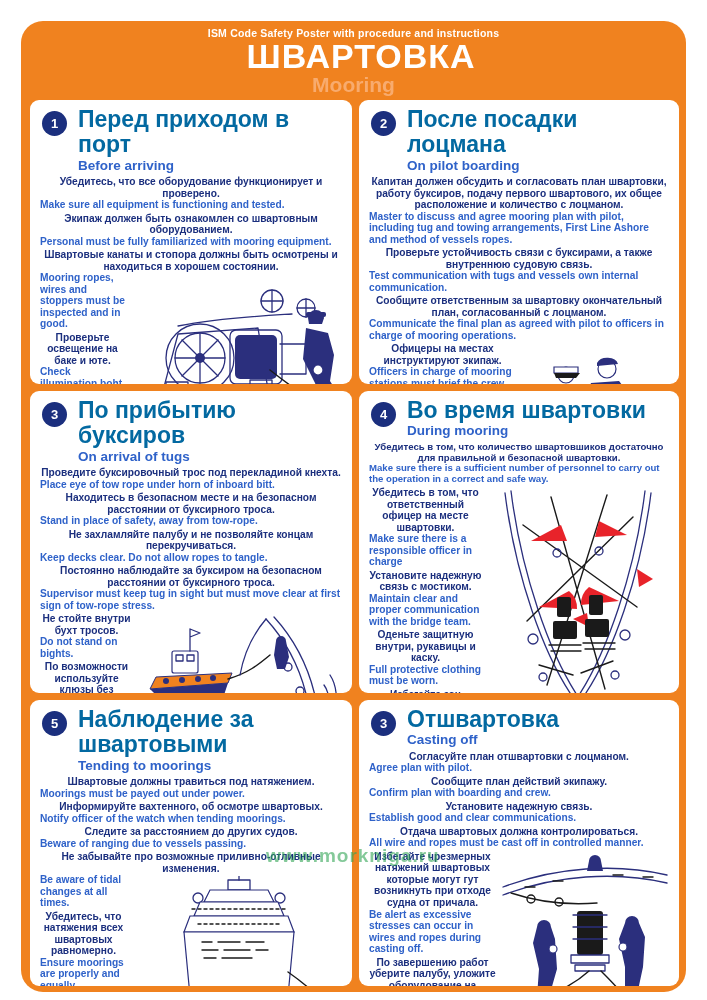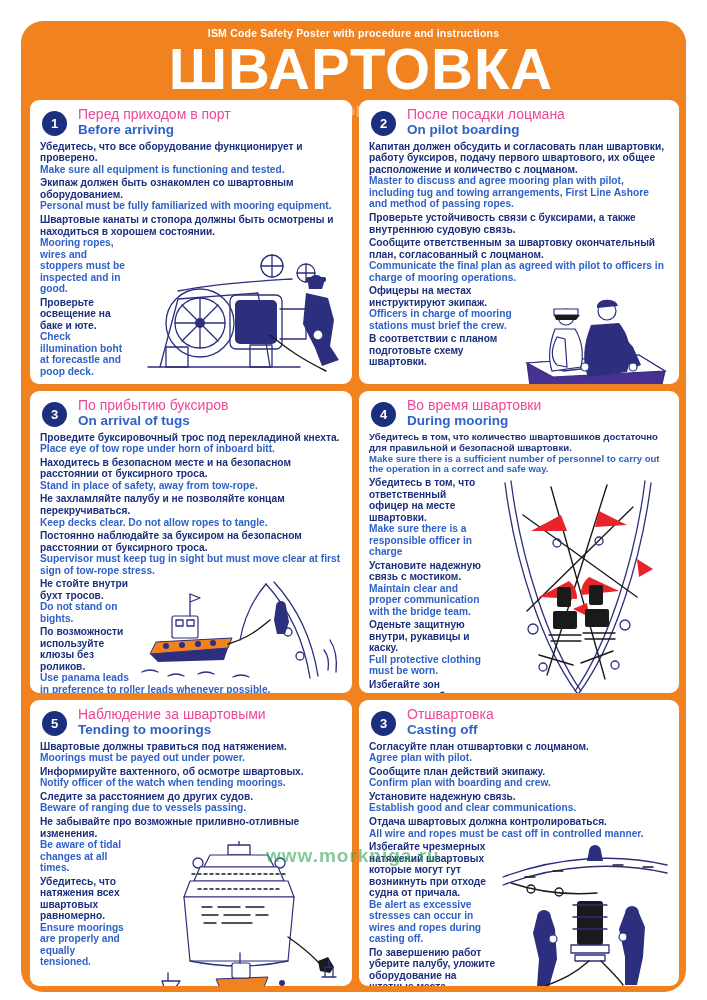--- a/index.html
+++ b/index.html
@@ -3,40 +3,40 @@
 <meta charset="utf-8">
 <style>
   * { margin:0; padding:0; box-sizing:border-box; }
   html,body { background:#ffffff; }
   body { font-family:"Liberation Sans","DejaVu Sans",sans-serif; }
   .page { position:relative; width:707px; height:1000px; background:#ffffff; overflow:hidden; }
   .orange-bg { position:absolute; left:21px; top:21px; width:665px; height:971px;
                background:#f0821f; border-radius:22px; }
   .header { position:absolute; left:21px; top:27px; width:665px; text-align:center; color:#ffffff; }
   .tagline { font-size:10.5px; font-weight:bold; letter-spacing:.2px; }
-  .big-title { font-size:58px; font-weight:bold; line-height:1.05; letter-spacing:1px;padding-left:15px; }
+  .big-title { font-size:34px; font-weight:bold; line-height:1.05; letter-spacing:1px;padding-left:15px; }
   .subtitle { font-size:21px; font-weight:bold; color:#f8ab6e; margin-top:-2px; }
 
   .panel { position:absolute; background:#ffffff; border-radius:9px; padding:7px 10px 4px 10px; overflow:hidden; }
   .panel-1 { left:30px; top:100px; width:322px; height:284px; }
   .panel-2 { left:359px; top:100px; width:320px; height:284px; }
   .panel-3 { left:30px;  top:391px; width:322px; height:302px; }
   .panel-4 { left:359px; top:391px; width:320px; height:302px; }
   .panel-5 { left:30px;  top:700px; width:322px; height:286px; }
   .panel-6 { left:359px; top:700px; width:320px; height:286px; }
 
   .panel-head { display:flex; align-items:flex-start; margin-bottom:3px; }
   .badge { flex:0 0 auto; width:25px; height:25px; border-radius:50%; background:#1b2f7e; color:#fff;
            font-size:13px; font-weight:bold; display:flex; align-items:center; justify-content:center;
            margin:4px 11px 0 2px; }
-  .t-ru { font-size:14px; font-weight:normal; color:#ec4899; line-height:1.1; }
+  .t-ru { font-size:23px; font-weight:bold; color:#0369a1; line-height:1.1; }
   .t-en { font-size:13.5px; font-weight:bold; color:#2f62c9; line-height:1.15; }
 
   .body { font-size:10.2px; line-height:1.13; }
-  .body p.ru { color:#1b2f7e; font-weight:bold; margin:2px 0 0 0; }
+  .body p.ru { color:#1b2f7e; font-weight:bold; margin:2px 0 0 0;text-align:center; }
   .body p.en { color:#2f62c9; margin:0 0 2px 0;font-weight:bold; }
   .body p.small { font-size:9.6px; }
 
   .illus { float:right; margin:2px 0 2px 5px; }
   .illus svg { display:block; }
 
   .watermark { position:absolute; left:266px; top:845px; font-size:19px; font-weight:bold;
                color:rgba(50,165,85,.6); letter-spacing:1px; z-index:5; }
 
   .ln { stroke:#2b2f7d; fill:none; stroke-width:1.3; stroke-linecap:round; stroke-linejoin:round; }
@@ -106,22 +106,23 @@
   <section class="panel panel-2">
     <div class="panel-head">
       <div class="badge">2</div>
       <div>
         <div class="t-ru">После посадки лоцмана</div>
         <div class="t-en">On pilot boarding</div>
       </div>
     </div>
     <div class="body">
       <p class="ru">Капитан должен обсудить и согласовать план швартовки, работу буксиров, подачу первого швартового, их общее расположение и количество с лоцманом.</p>
-      <p class="en">Master to discuss and agree mooring plan with pilot, including tug and towing arrangements, First Line Ashore and method of passing ropes.</p>
+      <p class="en">Master to discuss and agree mooring plan with pilot, including tug and towing arrangements, First Line Ashore and method of vessels ropes.</p>
       <p class="ru">Проверьте устойчивость связи с буксирами, а также внутреннюю судовую связь.</p>
+      <p class="en">Test communication with tugs and vessels own internal communication.</p>
       <p class="ru">Сообщите ответственным за швартовку окончательный план, согласованный с лоцманом.</p>
       <p class="en">Communicate the final plan as agreed with pilot to officers in charge of mooring operations.</p>
       <div class="illus">
         <svg width="148" height="112" viewBox="0 0 148 112">
           <polygon points="6,76 118,68 144,84 138,110 10,106" style="fill:#4a3090;stroke:#2b2f7d;stroke-width:1.2"></polygon>
           <polygon class="fwhite" points="6,76 118,68 144,84 32,90"></polygon>
           <path class="ln" d="M30 80 l26 -3 l12 4 l-26 3 z M70 76 l24 -3 l12 4 l-24 3 z"></path>
           <path class="fwhite" d="M34 42 C28 58 27 72 31 84 L60 80 C63 66 60 52 54 42 Z"></path>
           <circle class="fwhite" cx="45" cy="30" r="8"></circle>
           <path class="fwhite" d="M33 22 h24 v6 h-24 z"></path>

